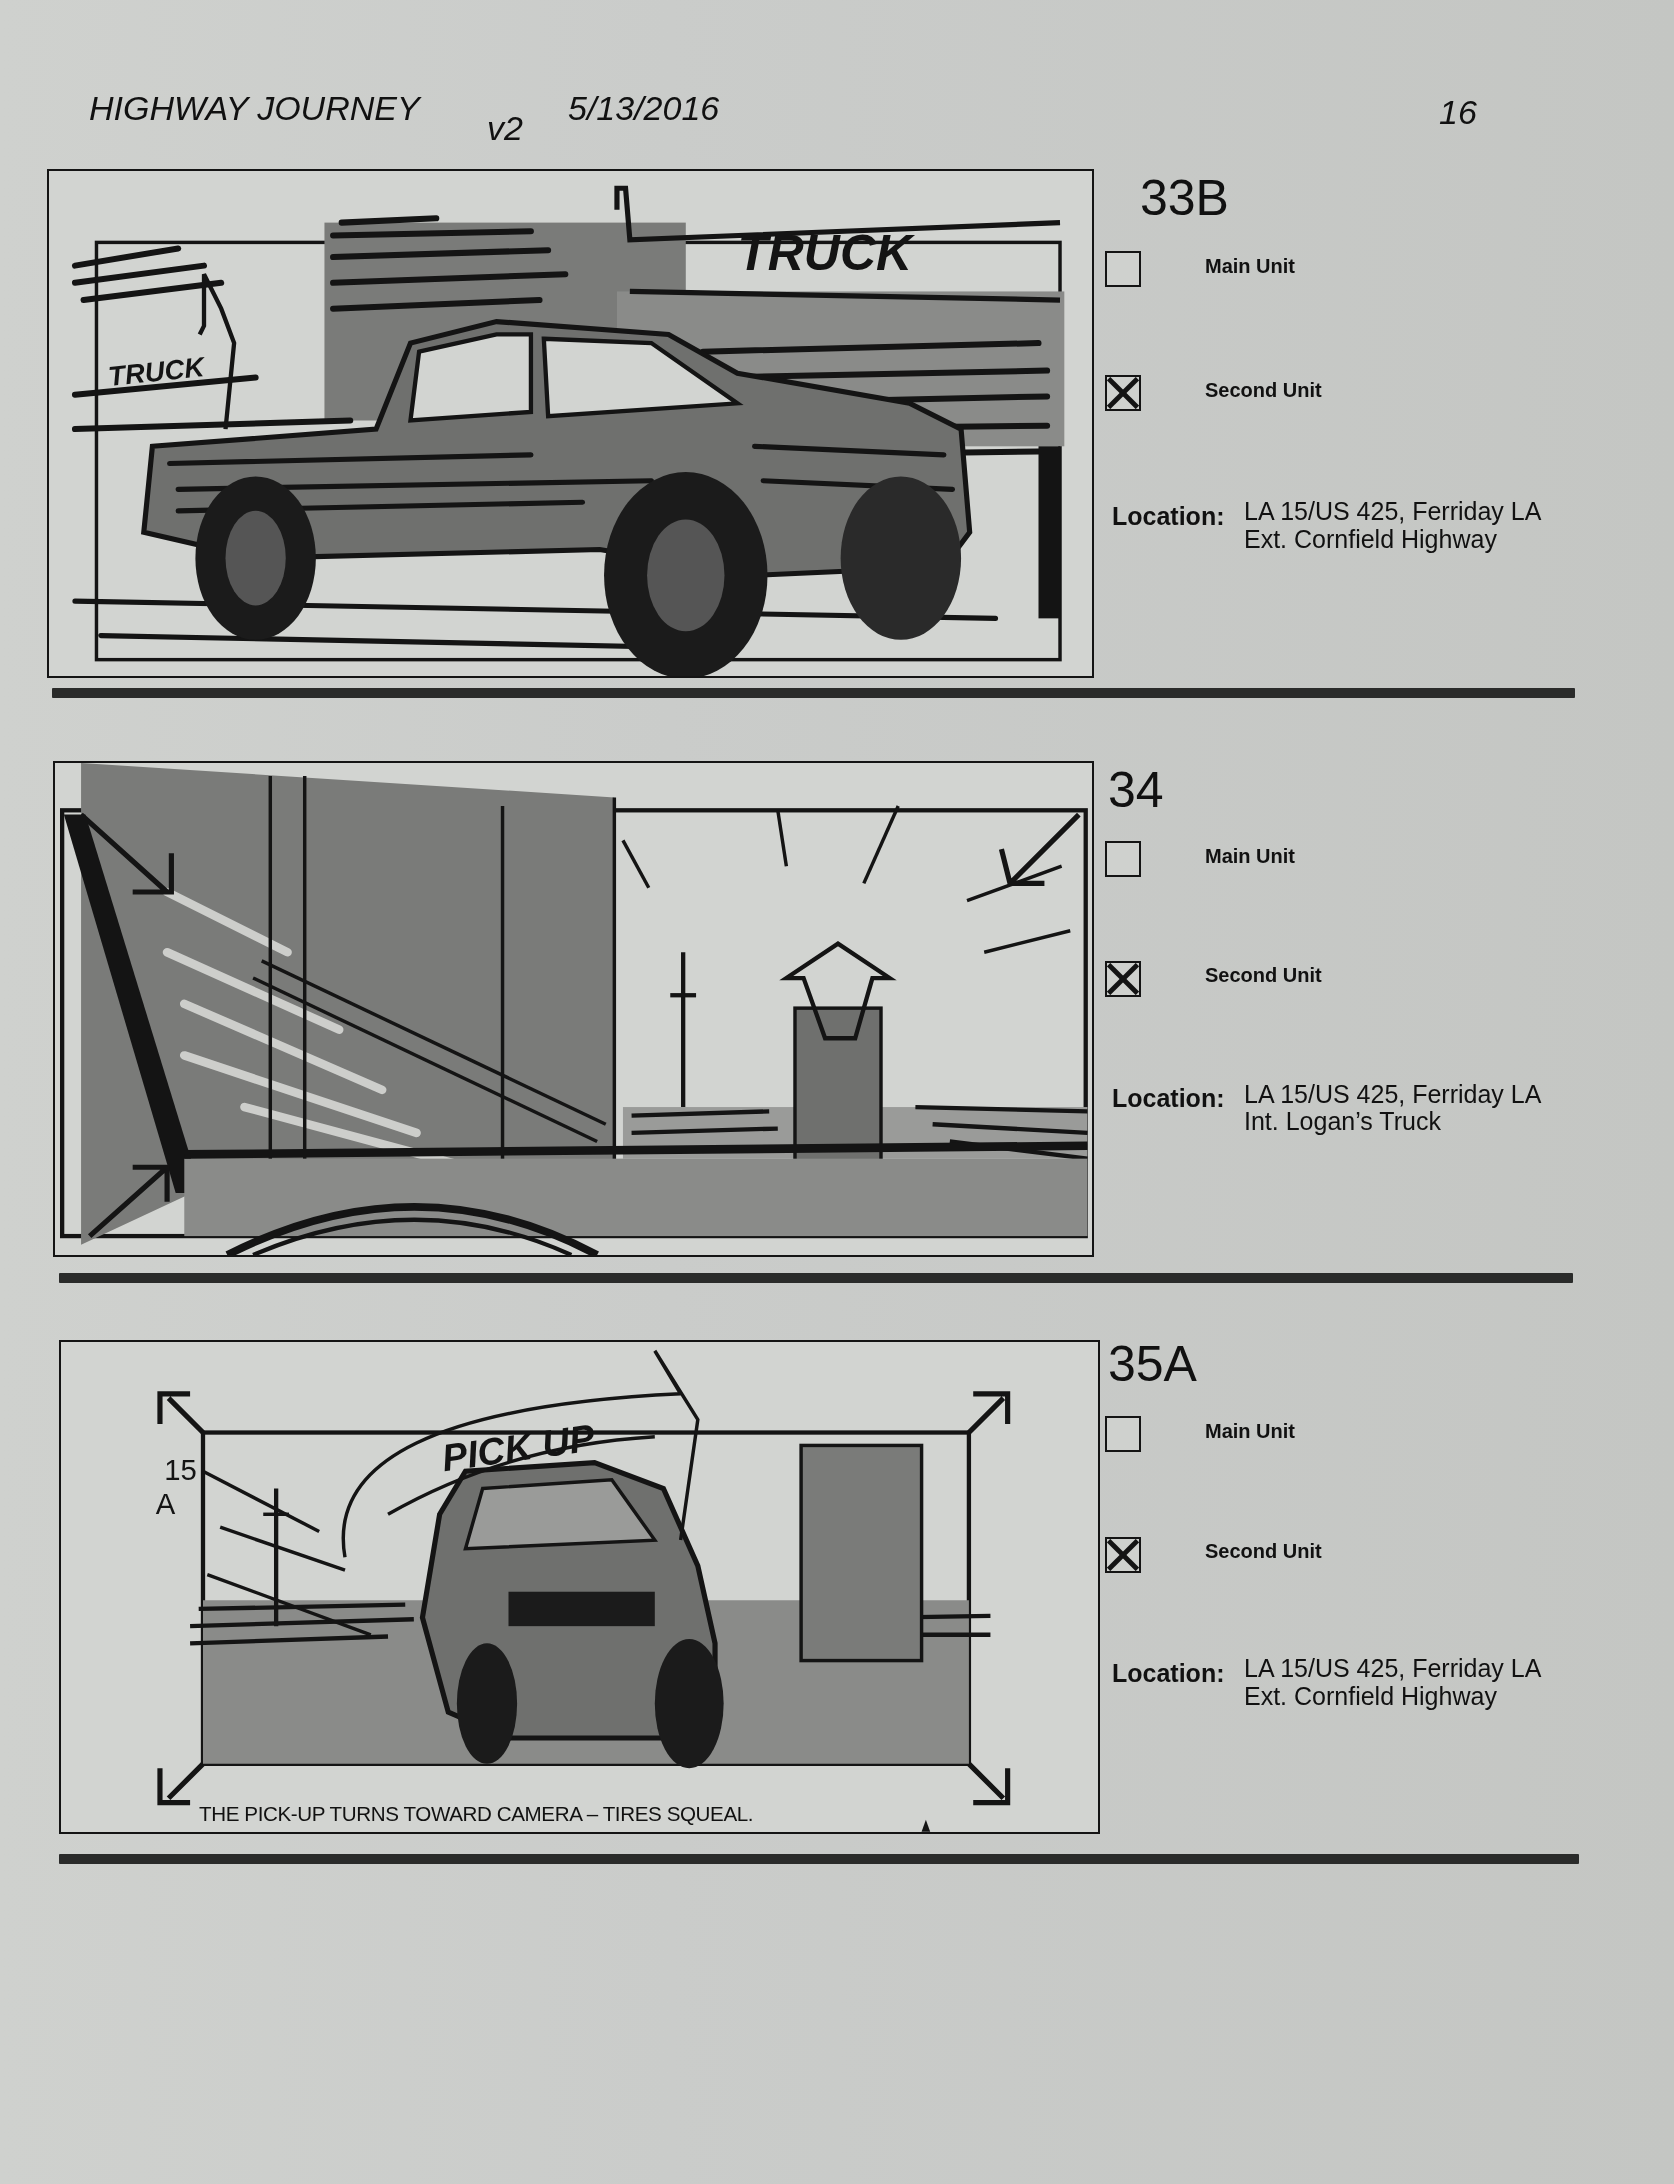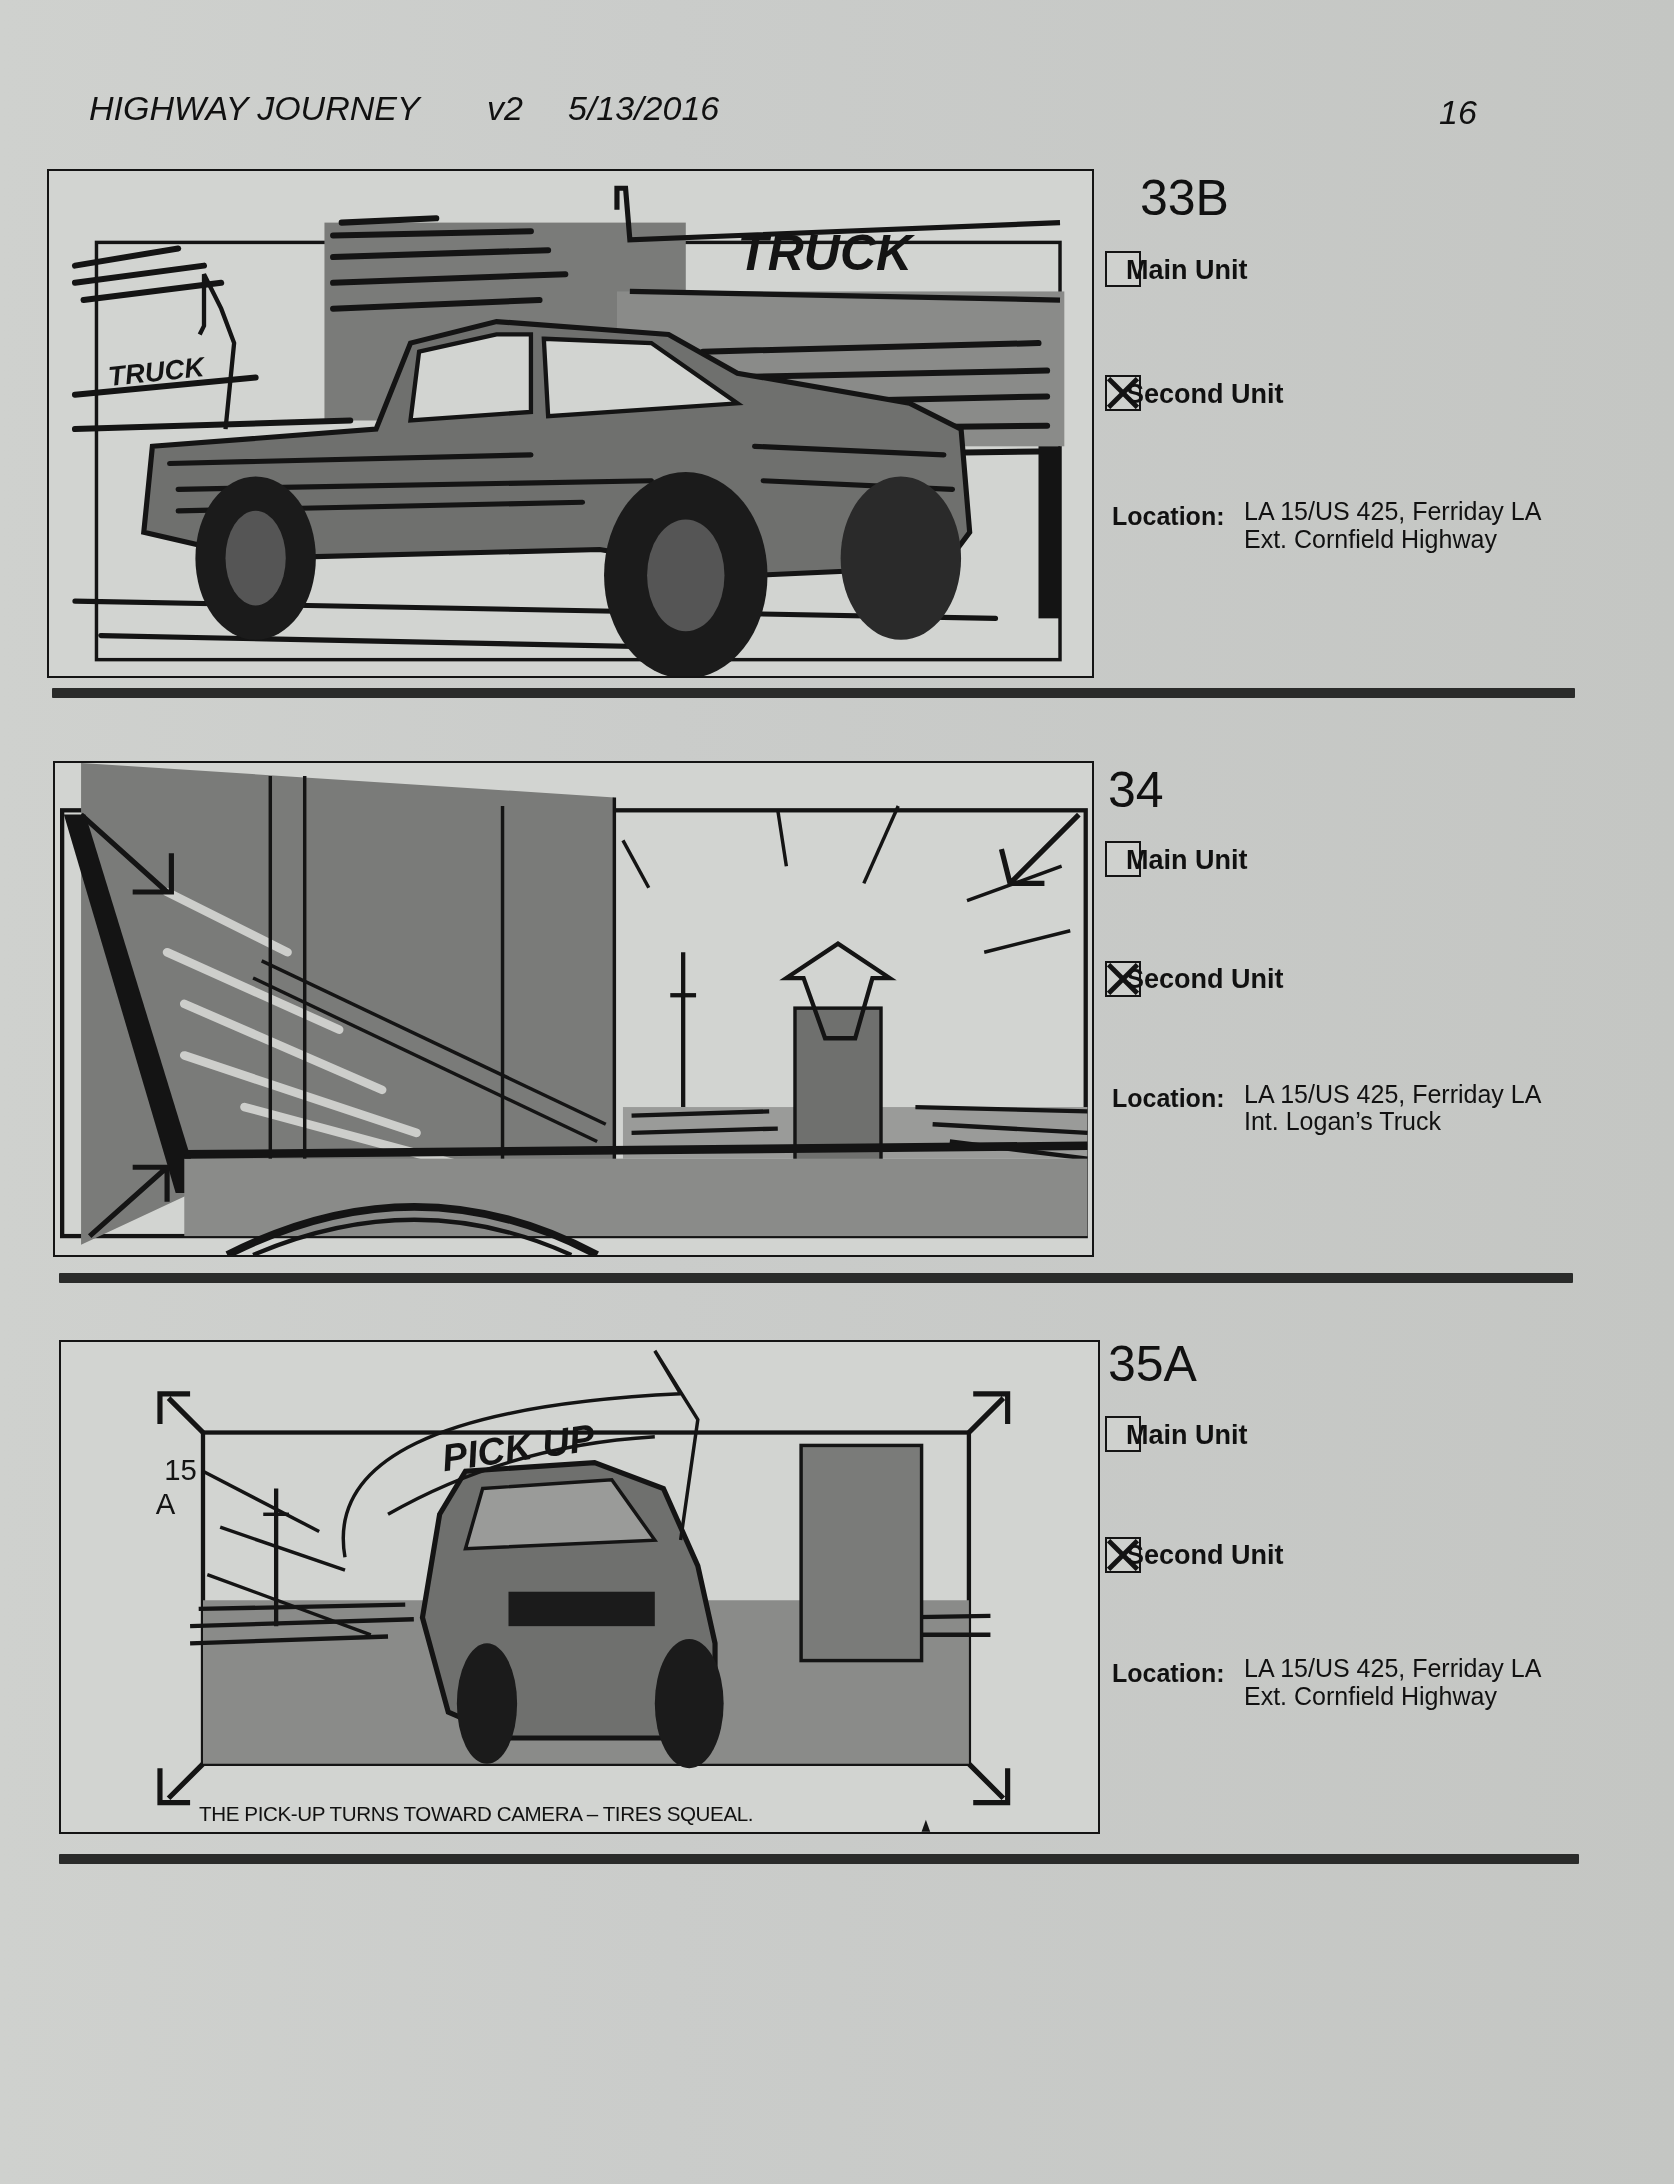--- a/index.html
+++ b/index.html
@@ -5,31 +5,31 @@
   html, body { margin: 0; padding: 0; }
   body {
     width: 1674px; height: 2185px; position: relative; overflow: hidden;
     background: #c9cbc8;
     background-image: linear-gradient(90deg, #cfd1ce 0%, #cacccA 40%, #c4c6c3 100%);
     font-family: "Liberation Sans", sans-serif; color: #111;
   }
   .abs { position: absolute; }
   .hdr { font-size: 34px; top: 89px; letter-spacing: 0px; font-style: italic; }
   .hdr-title { left: 89px; }
-  .hdr-ver { left: 487px; }
+  .hdr-ver { left: 487px; margin-top: 20px; }
   .hdr-date { left: 568px; }
   .hdr-page { left: 1439px; top: 93px; }
 
   .frame { border: 2.6px solid #141414; background: #d2d4d1; overflow: hidden; }
   .sep { height: 9.5px; background: #2a2b2a; border-radius: 0.9px; }
 
   .shot-num { font-size: 50px; left: 1108px; }
   .cb { width: 36px; height: 36px; border: 2.6px solid #141414; box-sizing: border-box; left: 1105px; background: #cfd1ce; }
   .cb svg { display: block; width: 100%; height: 100%; }
-  .cb-label { font-size: 27px; font-weight: bold; left: 1126px; }
+  .cb-label { font-size: 20px; font-weight: bold; left: 1205px; }
   .loc-label { font-size: 25px; font-weight: bold; left: 1112px; }
   .loc-val { font-size: 25px; left: 1244px; line-height: 27.5px; text-align: right; }
 
   .caption { font-size: 20.6px; letter-spacing: -0.4px; }
   svg.art { position: absolute; left: 0; top: 0; }
 </style>
 </head>
 <body>
 
 <div class="abs hdr hdr-title">HIGHWAY JOURNEY</div>

